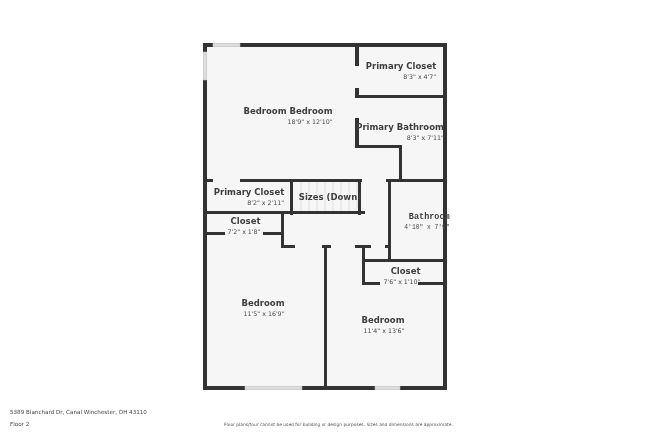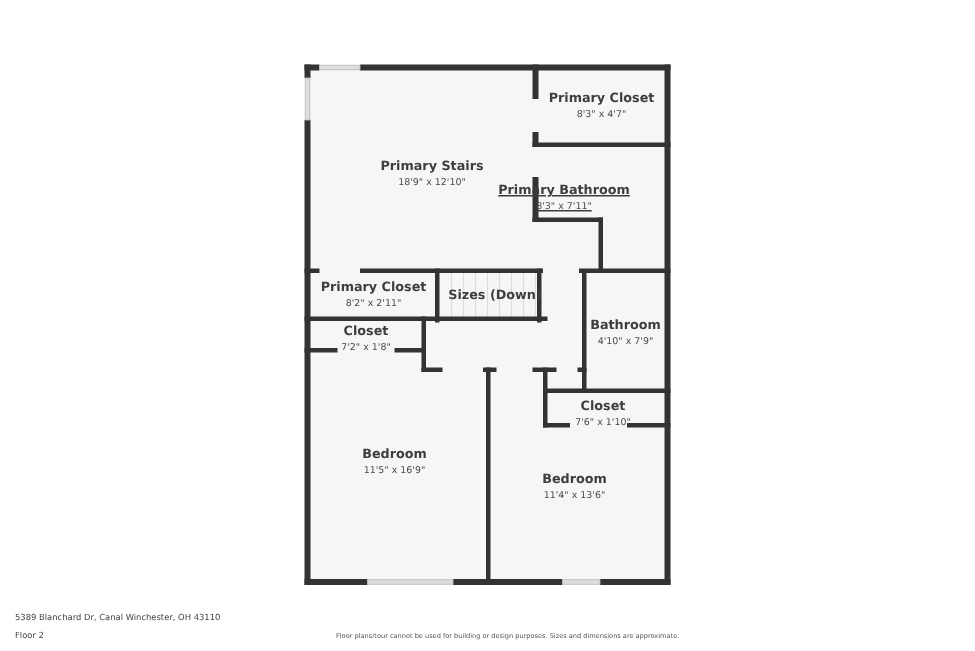--- a/index.html
+++ b/index.html
@@ -1,19 +1,19 @@
 <!DOCTYPE html>
 <html><head>
 <meta charset="utf-8">
 <style>
   html, body { margin:0; padding:0; }
   body { width:650px; height:434px; background:#ffffff; position:relative; overflow:hidden;
          font-family:"DejaVu Sans", sans-serif; }
   #plan { position:absolute; left:0; top:0; width:650px; height:434px; }
-  .room-label { position:absolute; text-align:center; color:#3e3e3e; transform:translateX(-50%); white-space:nowrap; }
+  .room-label { position:absolute; text-align:right; color:#3e3e3e; transform:translateX(-50%); white-space:nowrap; }
   .room-name { font-size:8.5px; font-weight:bold; display:block; line-height:11px; }
   .room-dim { font-size:6.3px; display:block; line-height:9px; color:#4a4a4a; }
   .footer-addr { position:absolute; left:10px; top:409px; font-size:5.6px; color:#444; }
   .footer-floor { position:absolute; left:10px; top:421px; font-size:5.6px; color:#444; }
   .footer-disc { position:absolute; left:224px; top:422px; font-size:4.4px; color:#555; }
 </style>
 </head>
 <body>
 
 <svg id="plan" viewBox="0 0 650 434" xmlns="http://www.w3.org/2000/svg">
@@ -78,43 +78,43 @@
 
   <g fill="#dedede" stroke="#bbbbbb" stroke-width="0.6">
     <rect x="213" y="43.5" width="27" height="3"></rect>
     <rect x="203.5" y="52" width="3" height="28"></rect>
     <rect x="245" y="386.5" width="57" height="3"></rect>
     <rect x="375" y="386.5" width="25" height="3"></rect>
   </g>
 </svg>
 
 <div class="room-label" style="left:288px; top:106px;">
-  <span class="room-name">Primary Stairs</span>
+  <span class="room-name">Bedroom Bedroom</span>
   <span class="room-dim">18'9" x 12'10"</span>
 </div>
 <div class="room-label" style="left:401px; top:61px;">
   <span class="room-name">Primary Closet</span>
   <span class="room-dim">8'3" x 4'7"</span>
 </div>
-<div class="room-label" style="left:376px; top:122px;text-decoration:underline;">
+<div class="room-label" style="left:400px; top:122px;">
   <span class="room-name">Primary Bathroom</span>
   <span class="room-dim">8'3" x 7'11"</span>
 </div>
 <div class="room-label" style="left:249px; top:187px;">
   <span class="room-name">Primary Closet</span>
   <span class="room-dim">8'2" x 2'11"</span>
 </div>
 <div class="room-label" style="left:330px; top:192px;">
   <span class="room-name">Sizes (Down)</span>
 </div>
 <div class="room-label" style="left:244px; top:216px;">
   <span class="room-name">Closet</span>
   <span class="room-dim">7'2" x 1'8"</span>
 </div>
-<div class="room-label" style="left:417px; top:212px;">
+<div class="room-label" style="left:427px; top:212px;font-family:Liberation Mono, monospace;">
   <span class="room-name">Bathroom</span>
   <span class="room-dim">4'10" x 7'9"</span>
 </div>
 <div class="room-label" style="left:402px; top:266px;">
   <span class="room-name">Closet</span>
   <span class="room-dim">7'6" x 1'10"</span>
 </div>
 <div class="room-label" style="left:263px; top:298px;">
   <span class="room-name">Bedroom</span>
   <span class="room-dim">11'5" x 16'9"</span>

